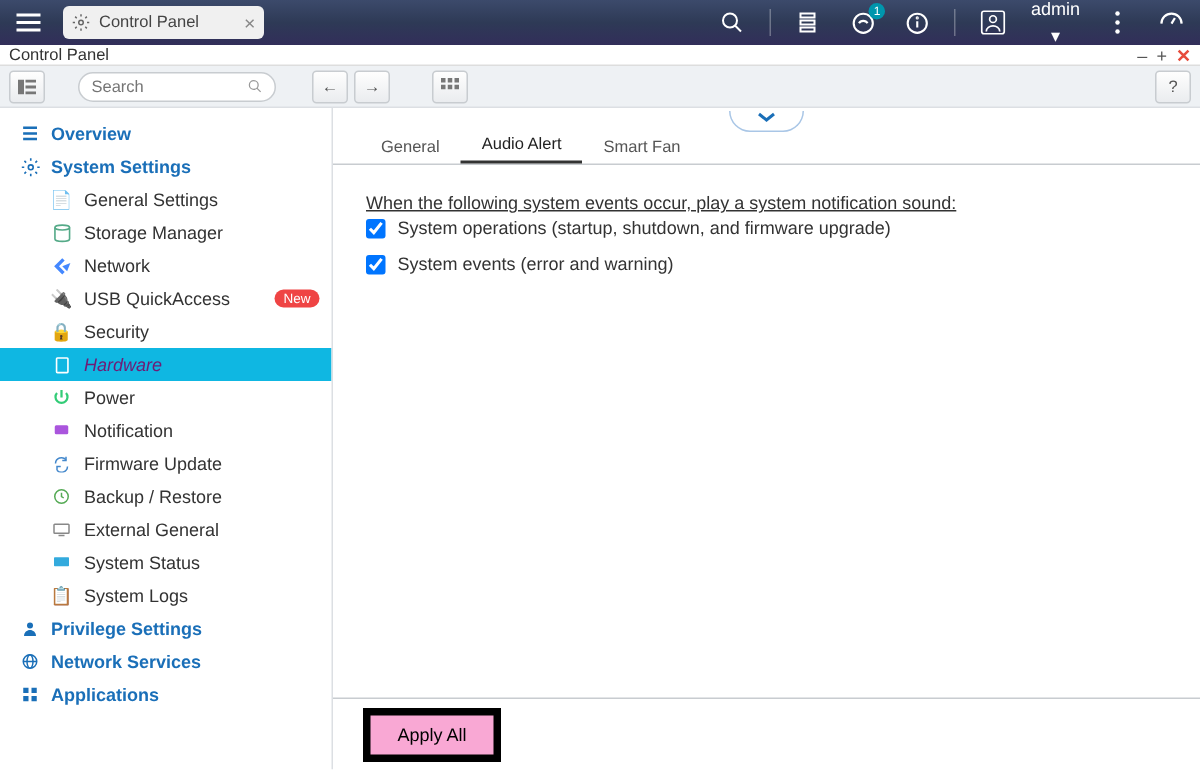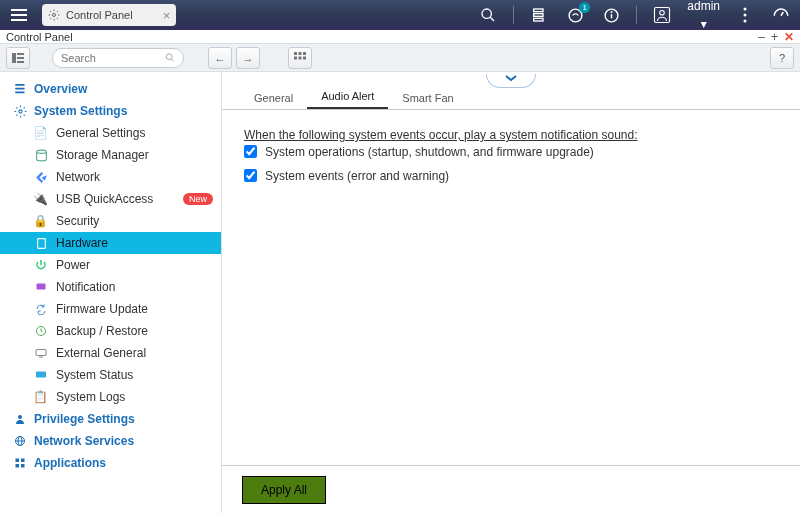--- a/index.html
+++ b/index.html
@@ -32,36 +32,36 @@
 .grid-btn { margin-left:6px; }
 .help-btn { margin-left:auto; }
 
 
 .main { display:flex; height: calc(513px - 30px - 14px - 28px); }
 .sidebar { width: 222px; border-right:1px solid #dcdfe3; padding:6px 0; overflow:hidden; }
 .sb-group { font-size:12px; color:#1a6fb8; font-weight:600; padding:4px 8px 4px 12px; display:flex; align-items:center; cursor:pointer; }
 .sb-group .gicon { width:16px; margin-right:6px; display:inline-flex; justify-content:center; }
 .sb-item { font-size:12px; color:#333; padding:4px 8px 4px 32px; display:flex; align-items:center; cursor:pointer; position:relative; height:22px; }
 .sb-item .iicon { width:18px; margin-right:6px; display:inline-flex; justify-content:center; align-items:center; }
-.sb-item.sel { background:#0fb7e2; color:#0f172a; }
+.sb-item.sel { background:#0fb7e2; color:#701a75;font-style:italic; }
 .sb-item .new { position:absolute; right:8px; background:#ef4444; color:#fff; font-size:9px; padding:1px 6px; border-radius:8px; }
 
 
 .content { flex:1; display:flex; flex-direction:column; position:relative; }
 .pulldown { position:absolute; top:2px; left:50%; transform:translateX(-50%); width:50px; height:14px; border:1px solid #a9c6e6; border-top:none; border-radius:0 0 50px 50px; background:#fff; display:flex; align-items:flex-start; justify-content:center; color:#1a6fb8; font-size:11px; cursor:pointer; }
 .tabs { height:30px; display:flex; align-items:flex-end; border-bottom:1px solid #c8ccd0; padding:0 18px; gap:0; margin-top:8px; }
 .ctab { font-size:11px; color:#555; padding:6px 14px 5px; cursor:pointer; }
 .ctab.active { border-bottom:2px solid #333; color:#222; font-weight:400; }
 .body { padding:18px 22px; font-size:12px; color:#333; }
 .desc { margin-bottom:3px;text-decoration:underline; }
-.cb-row { display:flex; align-items:flex-start; gap:8px; margin-bottom:10px; }
+.cb-row { display:flex; align-items:flex-end; gap:8px; margin-bottom:10px; }
 .cb-row input { width:13px; height:13px; }
 
 .footer { height:48px; border-top:1px solid #c8ccd0; display:flex; align-items:center; padding:0 20px; }
-.apply-btn { padding:6px 18px; border:1px solid #000000; background:#4d7c0f; font-size:12px; cursor:pointer; }
+.apply-btn { padding:6px 18px; border:5px solid #000000; background:#f9a8d4; font-size:12px; cursor:pointer; }
 
 svg { display:block; }
 .admin-txt { font-size:12px; color:#fff; display:flex; align-items:center; gap:4px;flex-direction:column; }
 </style>
 </head>
 <body>
 
 <div class="topbar">
   <div class="hamburger">
       <span></span>

